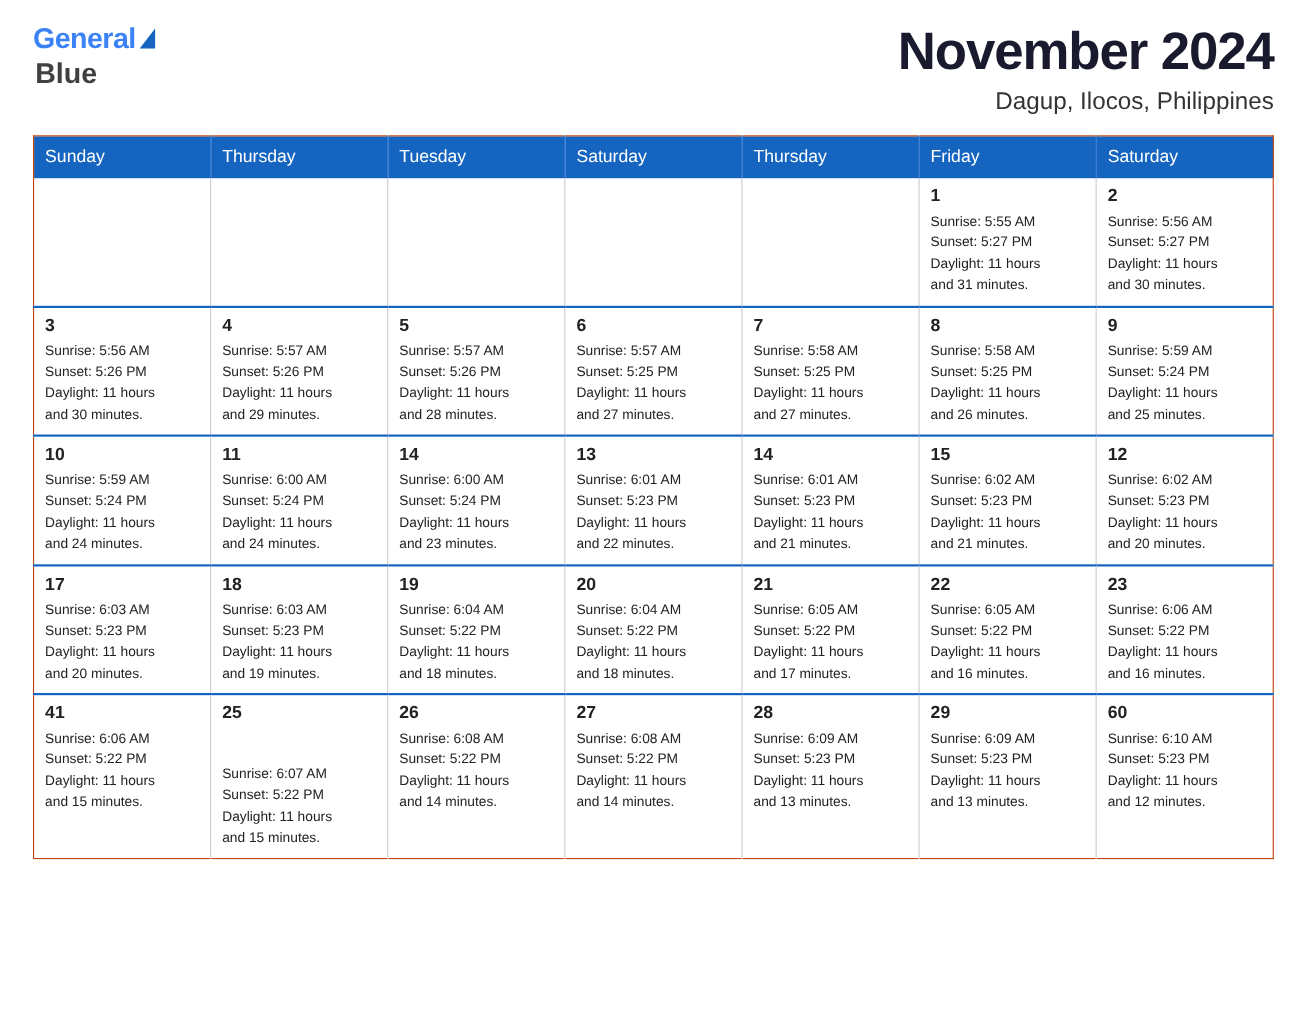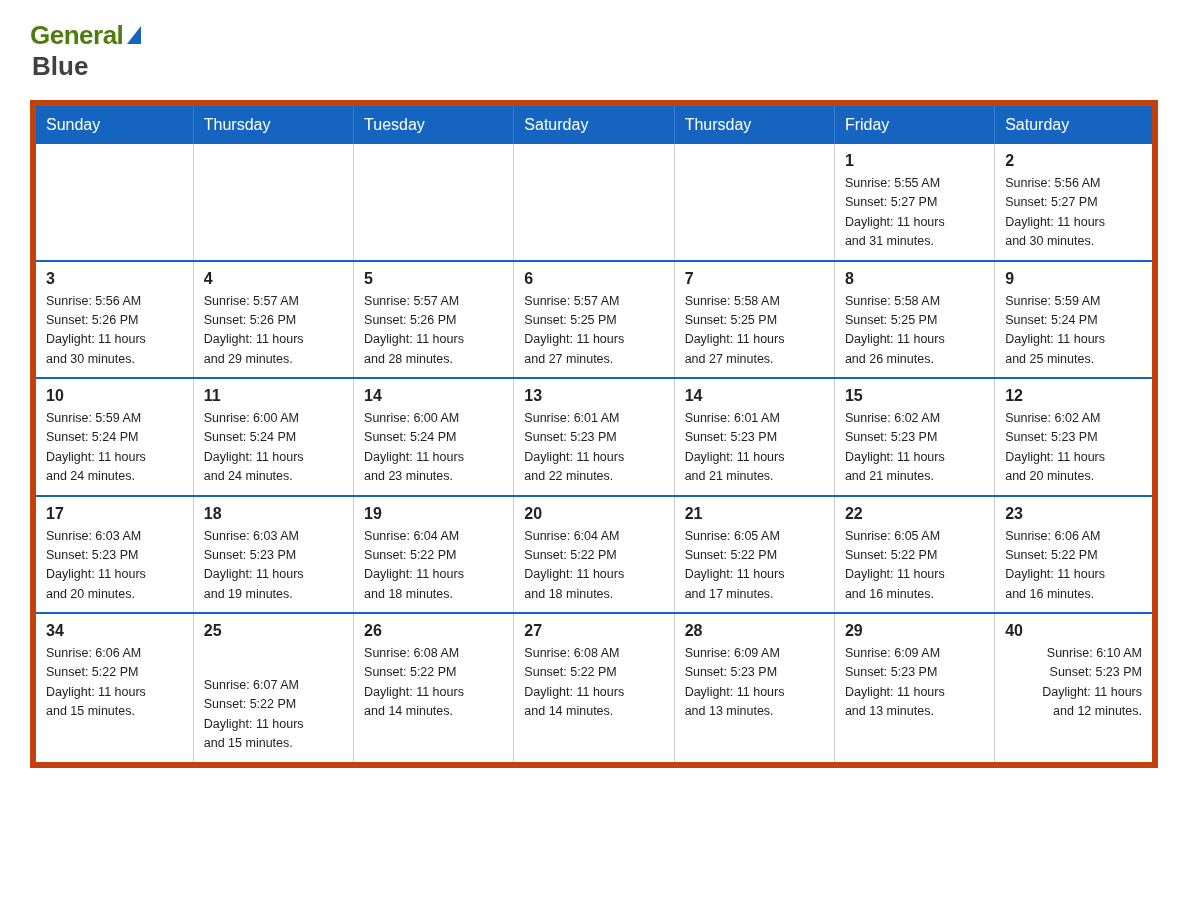--- a/index.html
+++ b/index.html
@@ -22,21 +22,21 @@
     }
     .logo-top {
       display: flex;
       align-items: center;
       font-size: 26px;
       font-weight: bold;
       color: #1a1a2e;
       letter-spacing: -0.5px;
     }
     .logo-top .general {
-      color: #4d7c0f;
+      color: #3b82f6;
     }
     .logo-triangle {
       width: 0;
       height: 0;
       border-left: 14px solid transparent;
       border-right: 0px solid transparent;
       border-bottom: 18px solid #1565c0;
       display: inline-block;
       margin-left: 4px;
       margin-bottom: 2px;
@@ -60,21 +60,21 @@
     }
     .title-block h2 {
       font-size: 22px;
       font-weight: normal;
       color: #333;
       margin-top: 4px;
     }
     .calendar {
       width: 100%;
       border-collapse: collapse;
-      border: 6px solid #c2410c;
+      border: 1px solid #c2410c;
     }
     .calendar th {
       background-color: #1565c0;
       color: #fff;
       text-align: left;
       padding: 10px 10px;
       font-size: 16px;
       font-weight: normal;
       border-right: 1px solid #3a7bd5;
     }
@@ -123,20 +123,22 @@
       <span class="logo-top">
         <span class="general">General</span>
         <span class="logo-triangle"></span>
       </span>
     </div>
     <div>
       <span class="logo-blue">Blue</span>
     </div>
   </div>
   <div class="title-block">
+    <h1>November 2024</h1>
+    <h2>Dagup, Ilocos, Philippines</h2>
   </div>
 </div>
 
 <table class="calendar">
   <thead>
     <tr>
     <th>Sunday</th>
         <th>Thursday</th>
         <th>Tuesday</th>
         <th>Saturday</th>
@@ -315,21 +317,21 @@
         <td>
           <span class="day-number">23</span>
           <div class="day-info" style="white-space: pre-line;">Sunrise: 6:06 AM
 Sunset: 5:22 PM
 Daylight: 11 hours
 and 16 minutes.</div>
         </td>
       </tr>
       <tr>
         <td>
-          <span class="day-number">34</span>
+          <span class="day-number">41</span>
           <div class="day-info" style="white-space: pre-line;">Sunrise: 6:06 AM
 Sunset: 5:22 PM
 Daylight: 11 hours
 and 15 minutes.</div>
         </td>
         <td>
           <span class="day-number">25</span>
           <div class="day-info" style="white-space: pre-line; margin-top: 36px;">Sunrise: 6:07 AM
 Sunset: 5:22 PM
 Daylight: 11 hours
@@ -357,21 +359,21 @@
 and 13 minutes.</div>
         </td>
         <td>
           <span class="day-number">29</span>
           <div class="day-info" style="white-space: pre-line;">Sunrise: 6:09 AM
 Sunset: 5:23 PM
 Daylight: 11 hours
 and 13 minutes.</div>
         </td>
         <td>
-          <span class="day-number">40</span>
-          <div class="day-info" style="white-space: pre-line; text-align: right;">Sunrise: 6:10 AM
+          <span class="day-number">60</span>
+          <div class="day-info" style="white-space: pre-line;">Sunrise: 6:10 AM
 Sunset: 5:23 PM
 Daylight: 11 hours
 and 12 minutes.</div>
         </td>
       </tr>
     </tbody>
 </table>
 
 </body></html>

